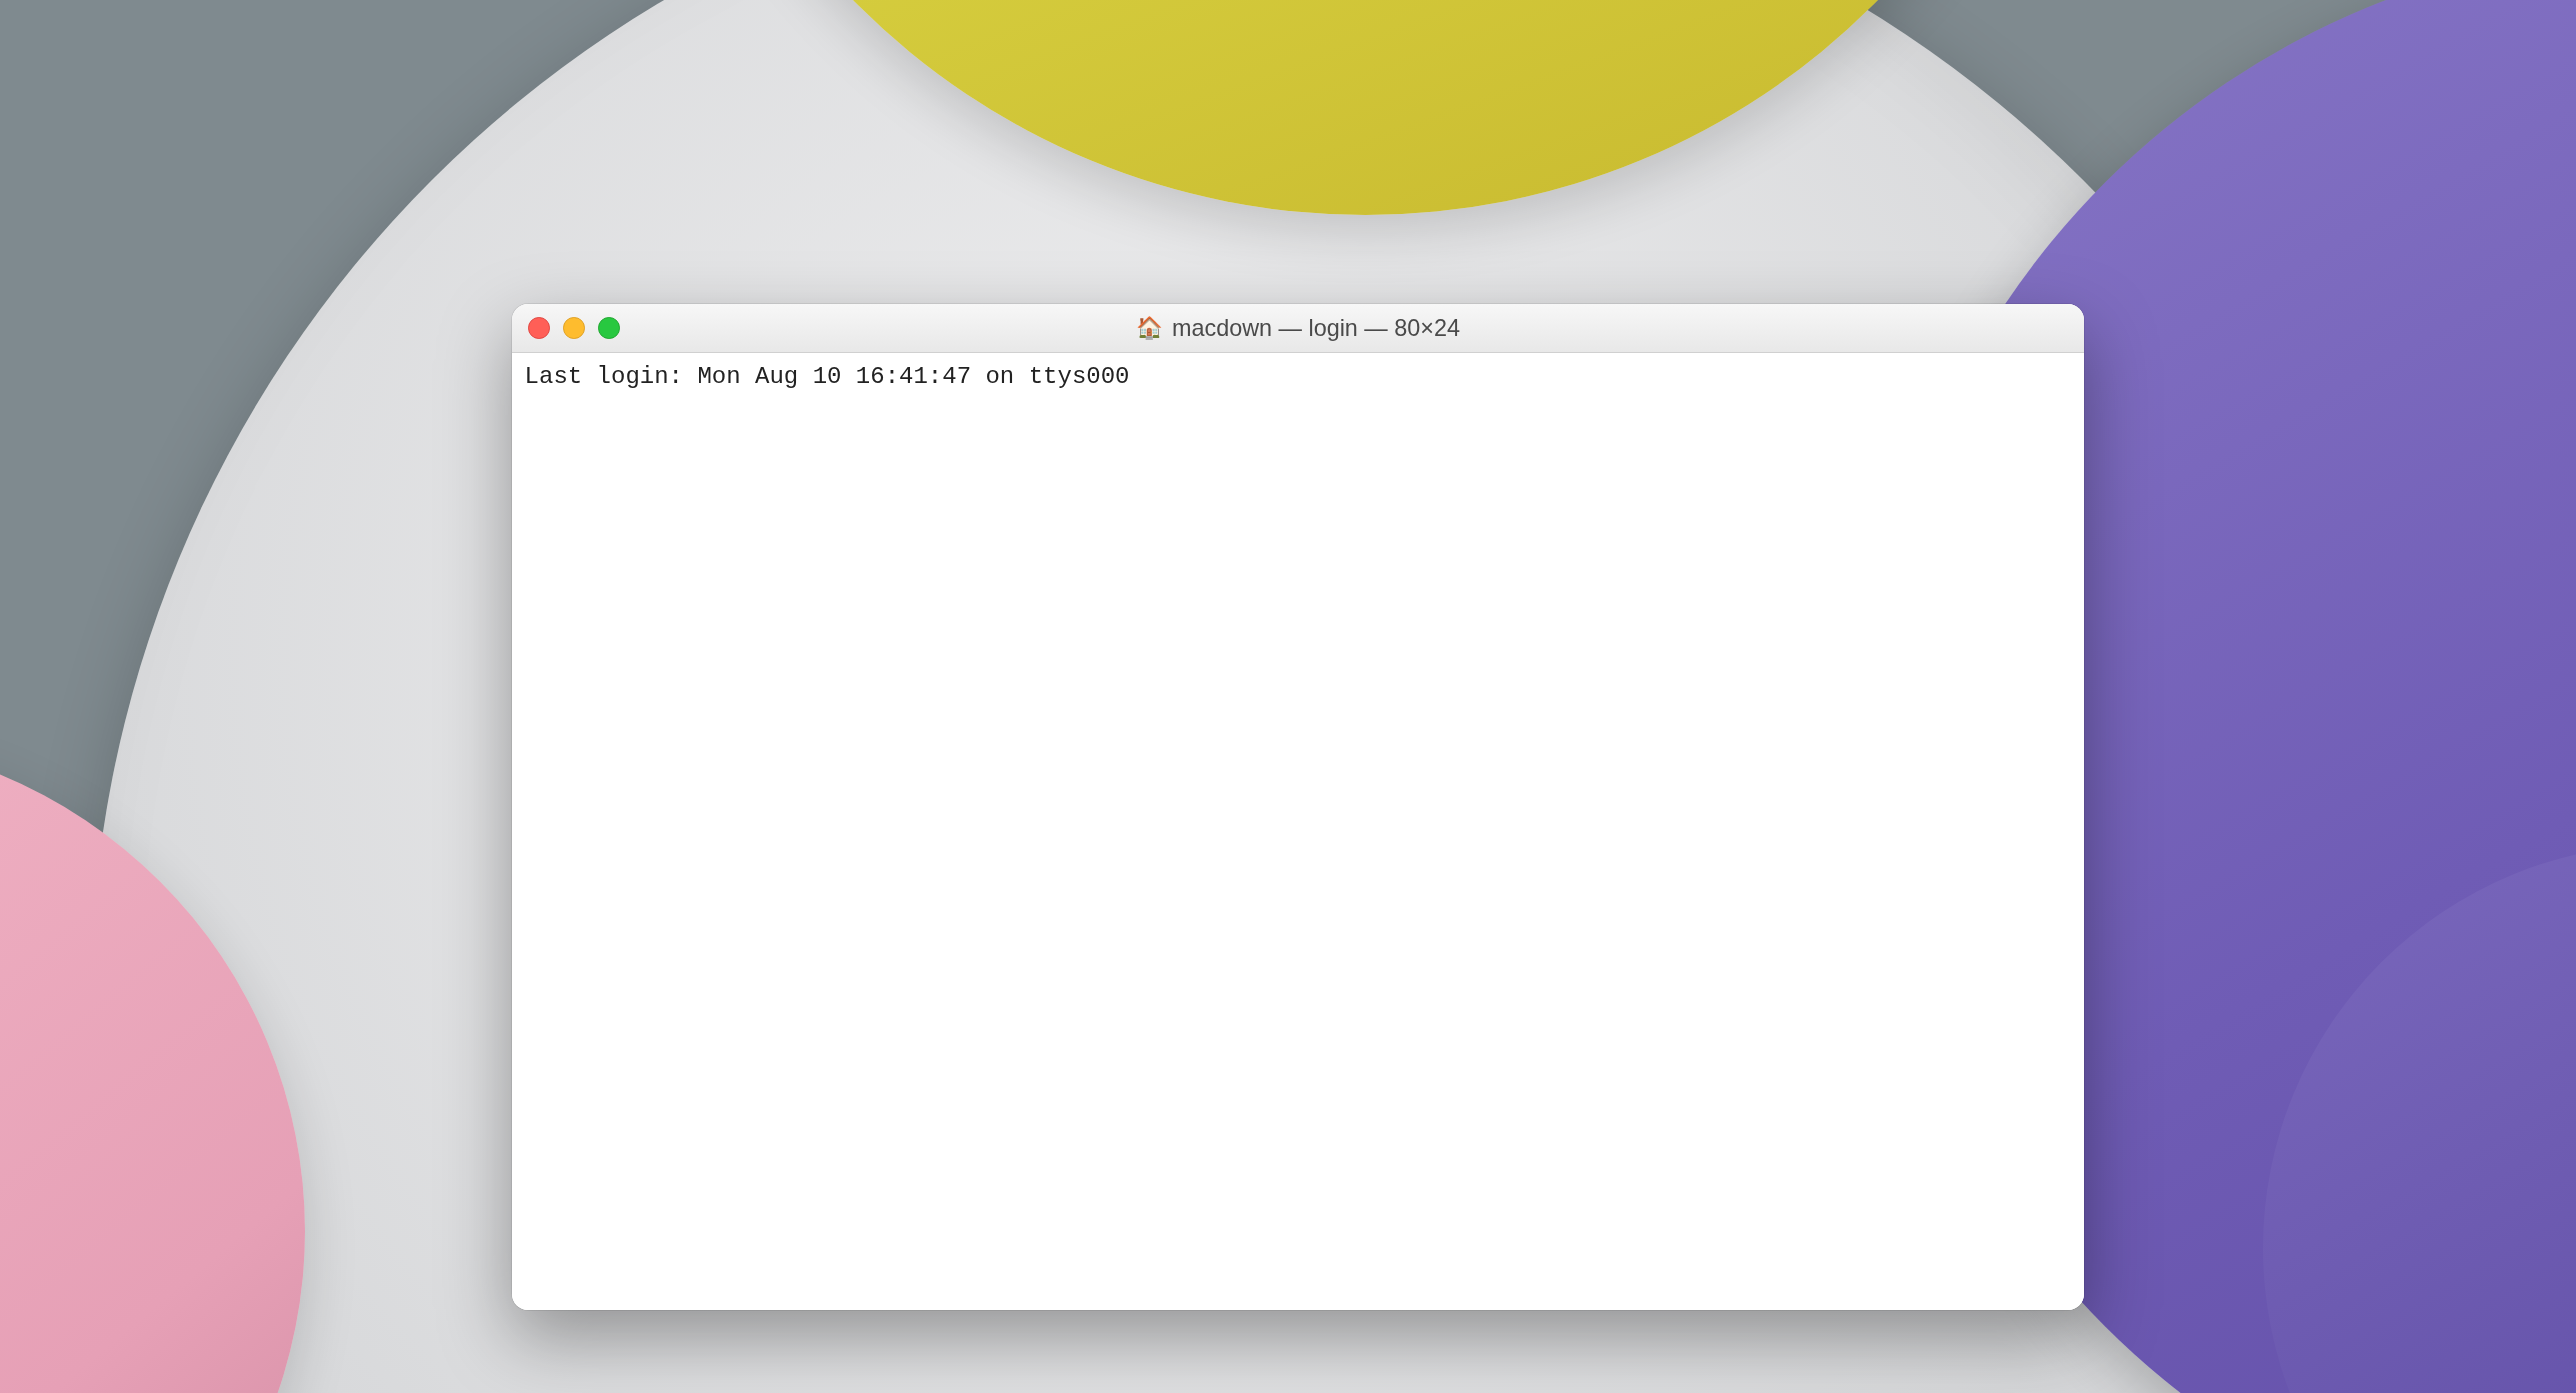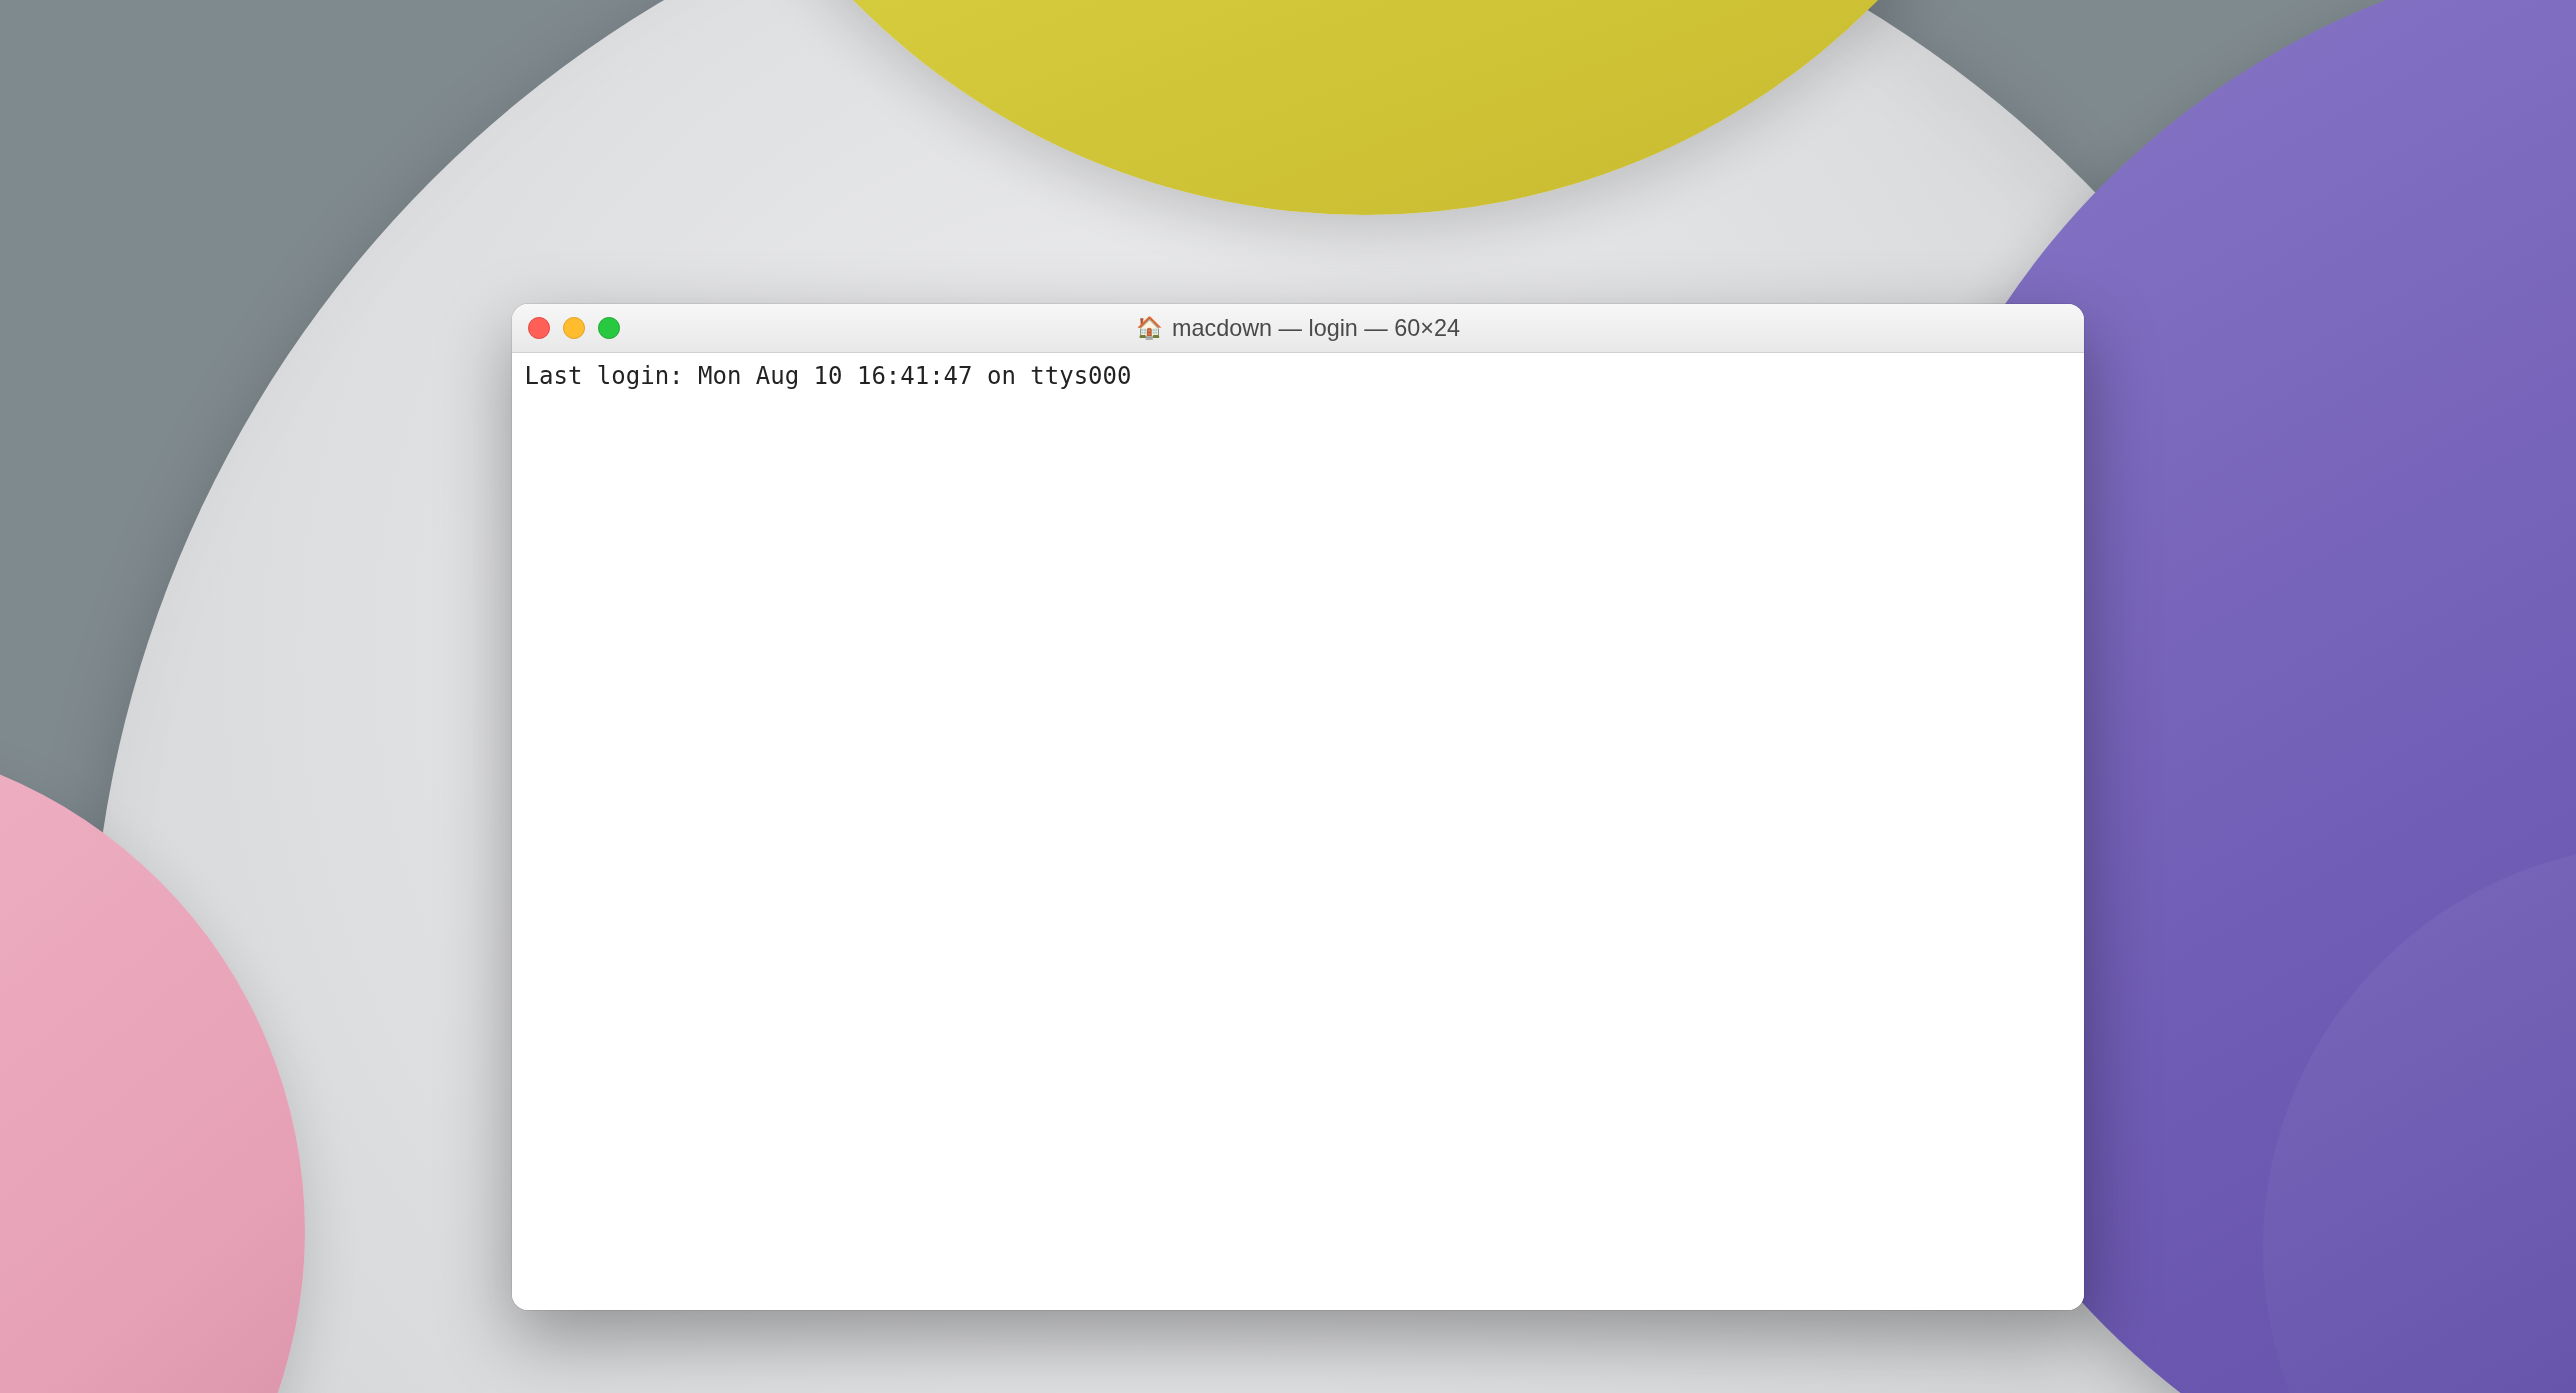--- a/index.html
+++ b/index.html
@@ -131,20 +131,21 @@
       background: #ffffff;
       padding: 7.2px 12.6px;
       font-family: "Menlo", "SF Mono", "Monaco", "Consolas", monospace;
       font-size: 24px;
       line-height: 1.4;
       color: #222;
       white-space: pre;
     }
     .term-line {
       display: block;
+      font-family: Liberation Mono, monospace;
     }
     .cursor-block {
       display: inline-block;
       width: 14.4px;
       height: 27px;
       background: #9a9a9a;
       vertical-align: text-bottom;
       margin-left: 0.9px;
     }
   </style>
@@ -161,18 +162,18 @@
 
 <div class="terminal-window">
   <div class="titlebar">
     <div class="traffic-lights">
       <div class="tl tl-close"></div>
       <div class="tl tl-min"></div>
       <div class="tl tl-max"></div>
     </div>
     <div class="title-center">
       <span class="home-icon">🏠</span>
-      <span>macdown — login — 60×24</span>
+      <span>macdown — login — 80×24</span>
     </div>
   </div>
   <div class="terminal-body"><span class="term-line">Last login: Mon Aug 10 16:41:47 on ttys000</span></div>
 </div>
 
 
 </body></html>

